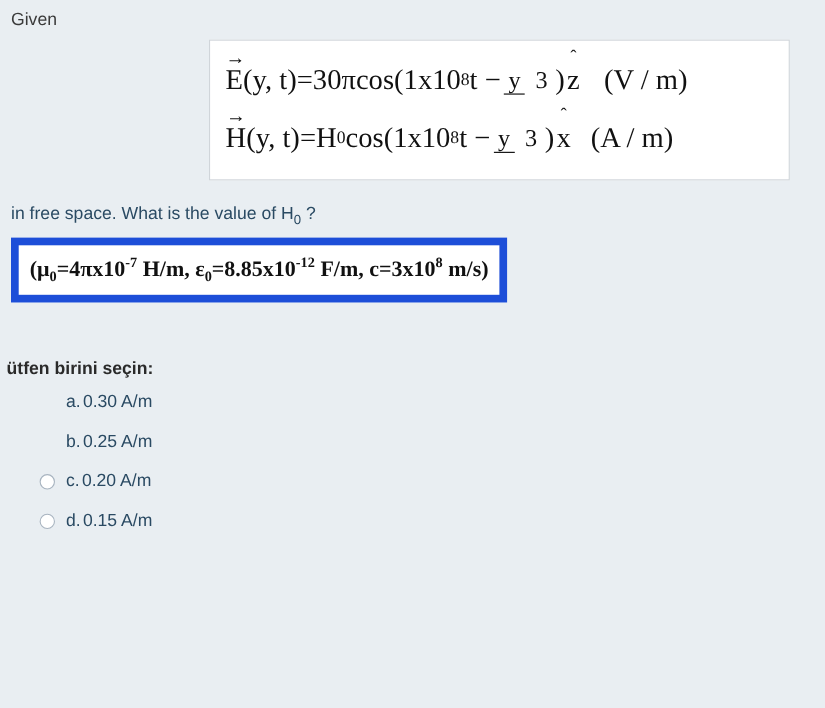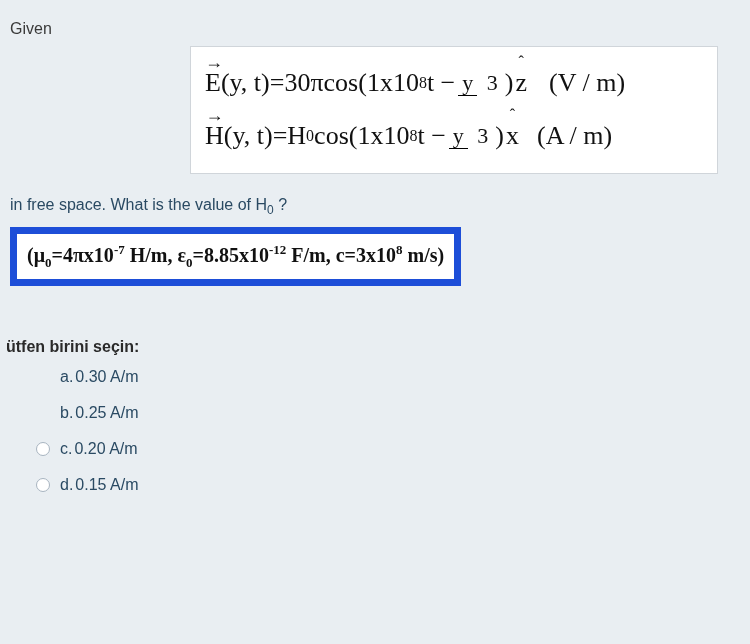--- a/index.html
+++ b/index.html
@@ -6,21 +6,21 @@
   body {
     width: 750px;
     height: 644px;
     background: #e9eef2;
     font-family: Arial, Helvetica, sans-serif;
     font-size: 16px;
     color: #2a2a2a;
     position: relative;
     overflow: hidden;
   }
-  .container { padding: 20px 0 0 10px; }
+  .container { padding: 10px 0 0 10px; }
   .given-label { font-size: 16px; color: #3a3a3a; margin-bottom: 8px; }
   .eq-box {
     background: #ffffff;
     border: 1px solid #d0d5da;
     margin-left: 180px;
     width: 528px;
     padding: 12px 14px 14px 14px;
     font-family: "Times New Roman", Times, serif;
     font-size: 26px;
     line-height: 1.35;

